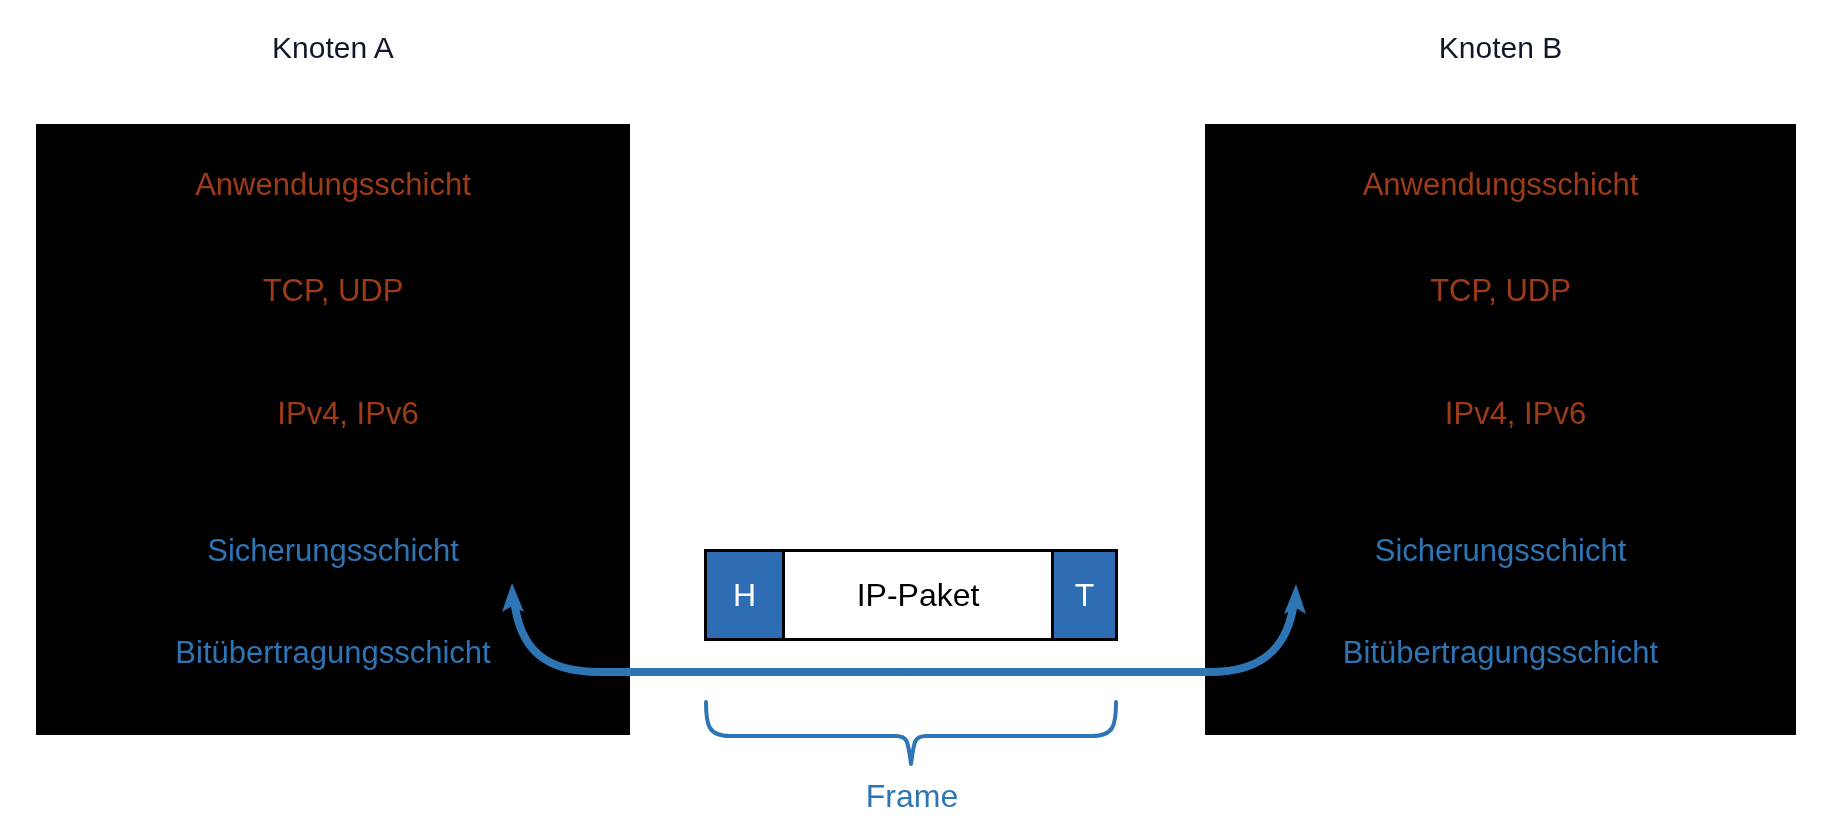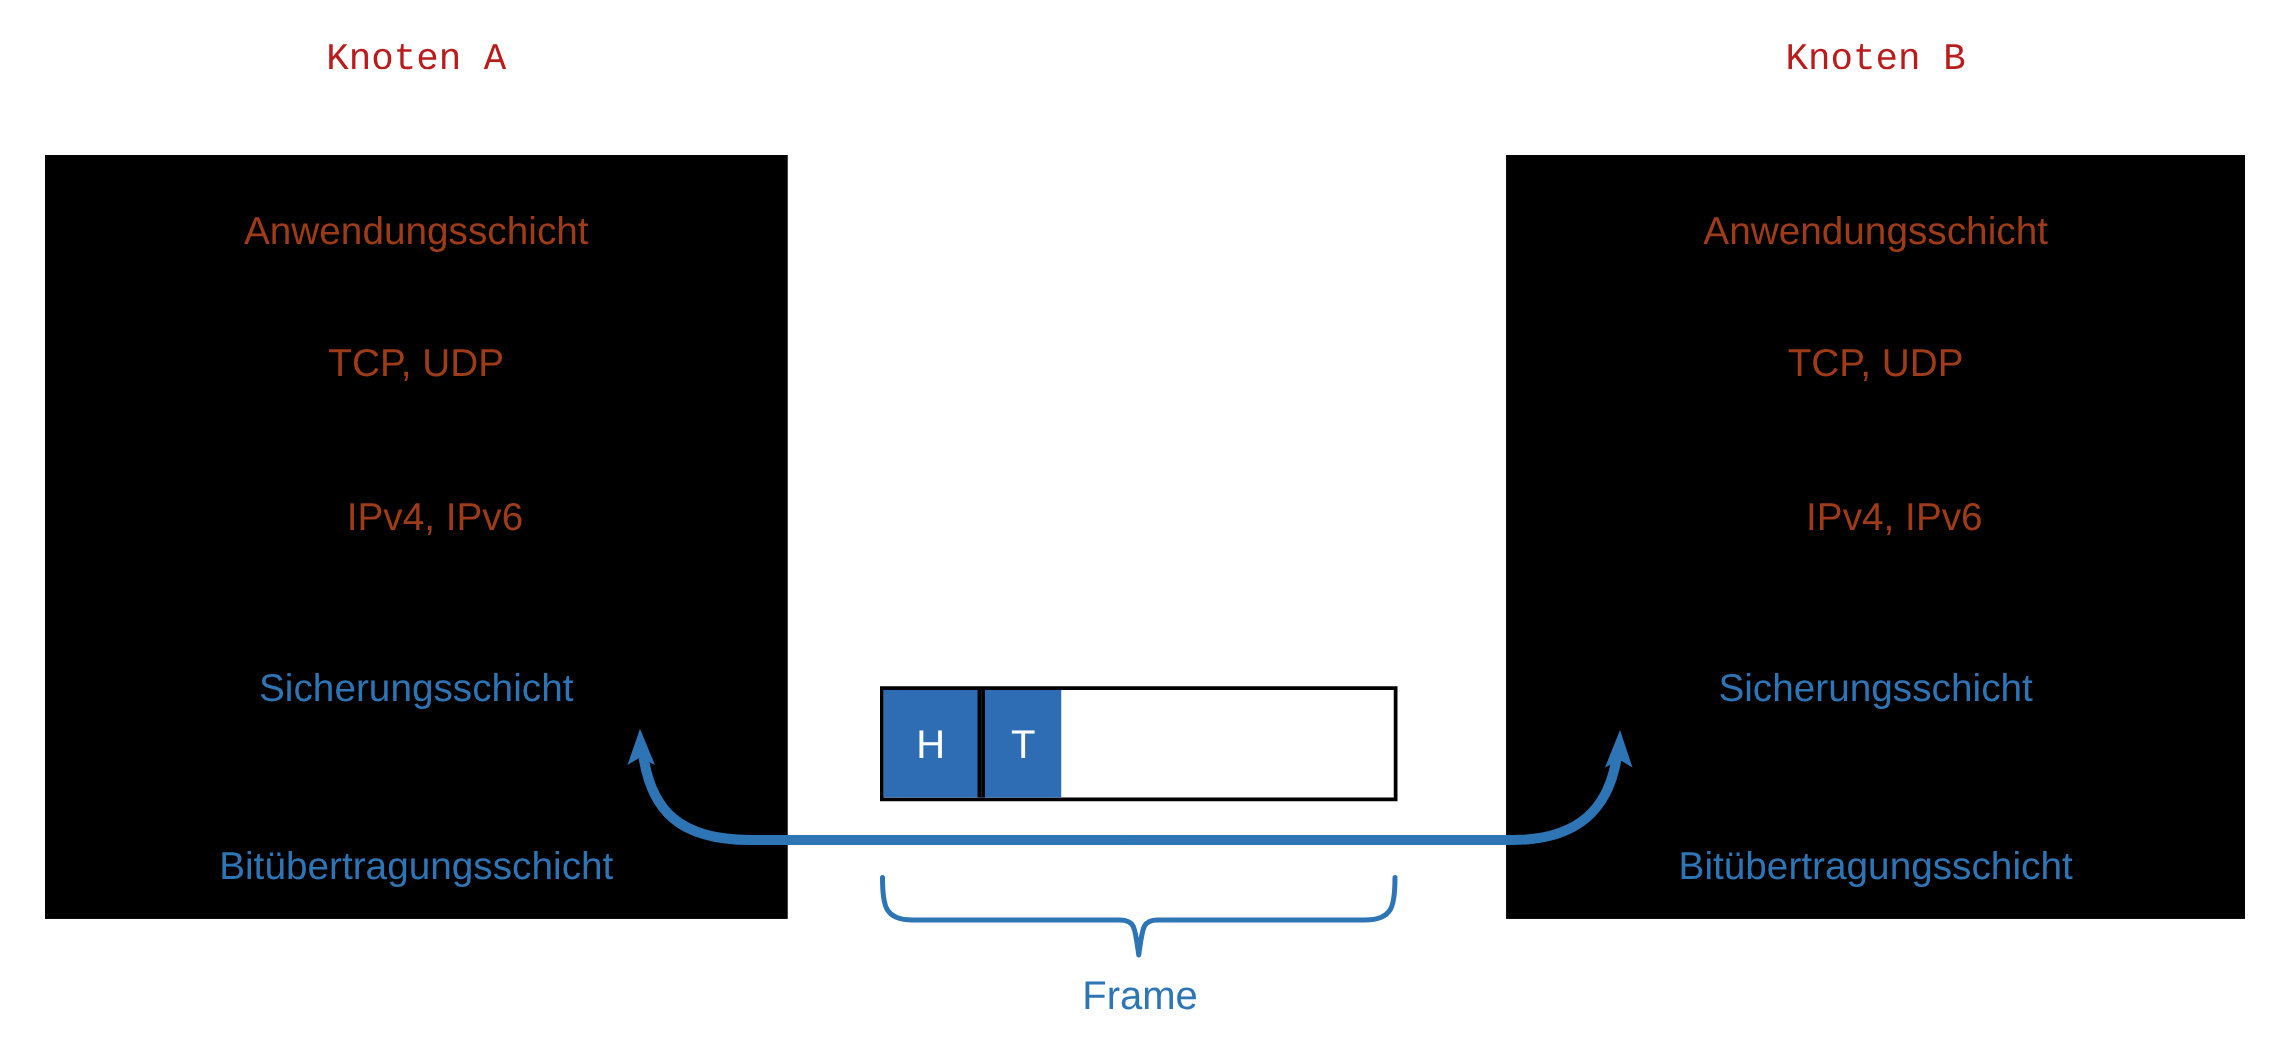--- a/index.html
+++ b/index.html
@@ -18,23 +18,23 @@
     background: #ffffff;
     overflow: hidden;
   }
 
   
   .node-title {
     position: absolute;
     text-align: center;
     font-size: 30px;
     line-height: 1;
-    color: #b91c1c;
+    color: #0f172a;
     white-space: nowrap;
-    font-family: Liberation Mono, monospace;
+    font-family: Liberation Sans, sans-serif;
   }
   #title-a { left: 36px;   top: 33px; width: 594px; }
   #title-b { left: 1205px; top: 33px; width: 591px; }
 
   
   .stack {
     position: absolute;
     top: 124px;
     height: 611px;
     border: 3px solid #000000;
@@ -63,21 +63,21 @@
     font-family: "Liberation Sans", sans-serif;
   }
   .upper { color: #9E3B18; }
   .lower { color: #2E75B6; }
 
   
   .row0 { top: 0px;   height: 119px; }
   .row1 { top: 119px; height: 94px; }
   .row2 { top: 245px; height: 87px; margin-left: 30px; }
   .row3 { top: 367px; height: 117px; text-decoration: underline; }
-  .row4 { top: 504px; height: 125px; border-bottom: none; }
+  .row4 { top: 464px; height: 125px; border-bottom: none; }
 
   
   #packet {
     position: absolute;
     left: 704px;
     top: 549px;
     width: 414px;
     height: 92px;
     display: flex;
     border: 3px solid #000000;
@@ -174,20 +174,21 @@
     <div class="layer row3">
       <span class="layer-label lower">Sicherungsschicht</span>
     </div>
     <div class="layer row4">
       <span class="layer-label lower">Bitübertragungsschicht</span>
     </div>
   </div>
 
   <div id="packet">
     <div id="pkt-header" class="pkt-cell">H</div>
+    <div id="pkt-payload" class="pkt-cell">IP-Paket</div>
     <div id="pkt-trailer" class="pkt-cell">T</div>
   </div>
 
   <svg id="overlay" viewBox="0 0 1826 836">
 
     <g>
       <path d="M 905 672 L 600 672 C 545 672 520 650 514 600" fill="none" stroke="#2E75B6" stroke-width="8" stroke-linecap="round"></path>
       <polygon points="512,583 502,612 512,606 524,612" fill="#2E75B6"></polygon>
     </g>
     <g>

